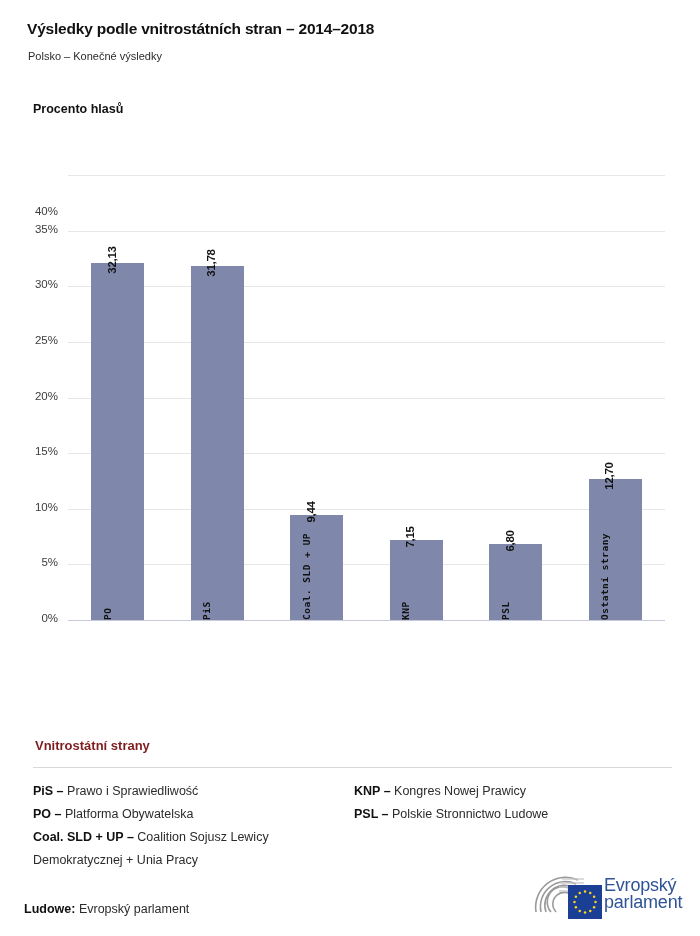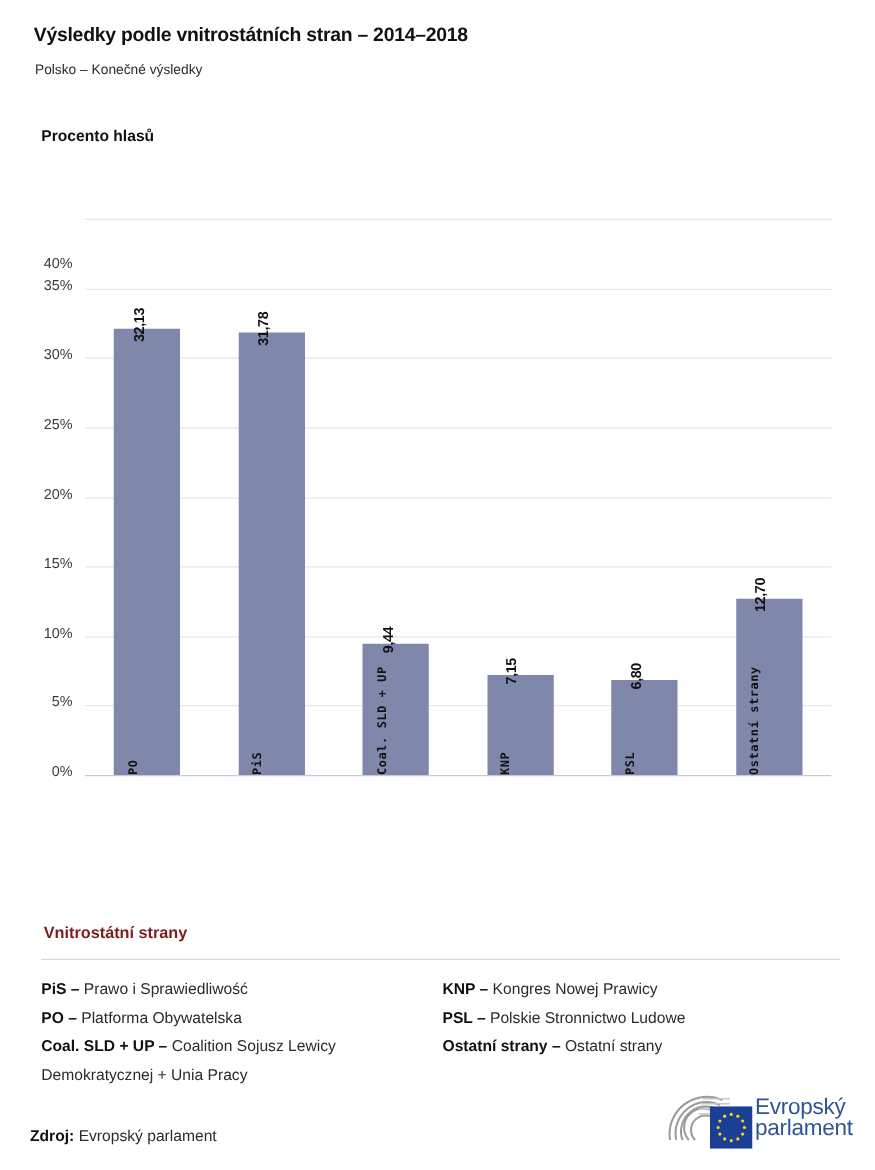--- a/index.html
+++ b/index.html
@@ -278,26 +278,25 @@
   <div id="legend-title">Vnitrostátní strany</div>
   <div id="legend-rule"></div>
   <div class="legend-col" id="legend-col-left">
       <div class="legend-item"><span class="legend-abbr">PiS – </span><span>Prawo i Sprawiedliwość</span></div>
       <div class="legend-item"><span class="legend-abbr">PO – </span><span>Platforma Obywatelska</span></div>
       <div class="legend-item"><span class="legend-abbr">Coal. SLD + UP – </span><span>Coalition Sojusz Lewicy Demokratycznej + Unia Pracy</span></div>
     </div>
   <div class="legend-col" id="legend-col-right">
       <div class="legend-item"><span class="legend-abbr">KNP – </span><span>Kongres Nowej Prawicy</span></div>
       <div class="legend-item"><span class="legend-abbr">PSL – </span><span>Polskie Stronnictwo Ludowe</span></div>
-      <div class="legend-item"><span class="legend-abbr">Ostatní strany – </span><span>Ostatní strany</span></div>
     </div>
 </div>
 
 <div id="source">
-  <span id="source-label">Zdroj:</span>
+  <span id="source-label">Ludowe:</span>
   <span>Evropský parlament</span>
 </div>
 
 <div id="ep-logo">
   <svg width="72" height="44" viewBox="0 0 72 44">
     <g fill="none" stroke="#9a9a9a" stroke-width="1.6">
       <path d="M8 38 A30 30 0 0 1 50 6"></path>
       <path d="M13 38 A25 25 0 0 1 48 10"></path>
       <path d="M18 38 A20 20 0 0 1 47 14"></path>
       <path d="M23 38 A15 15 0 0 1 46 18"></path>

